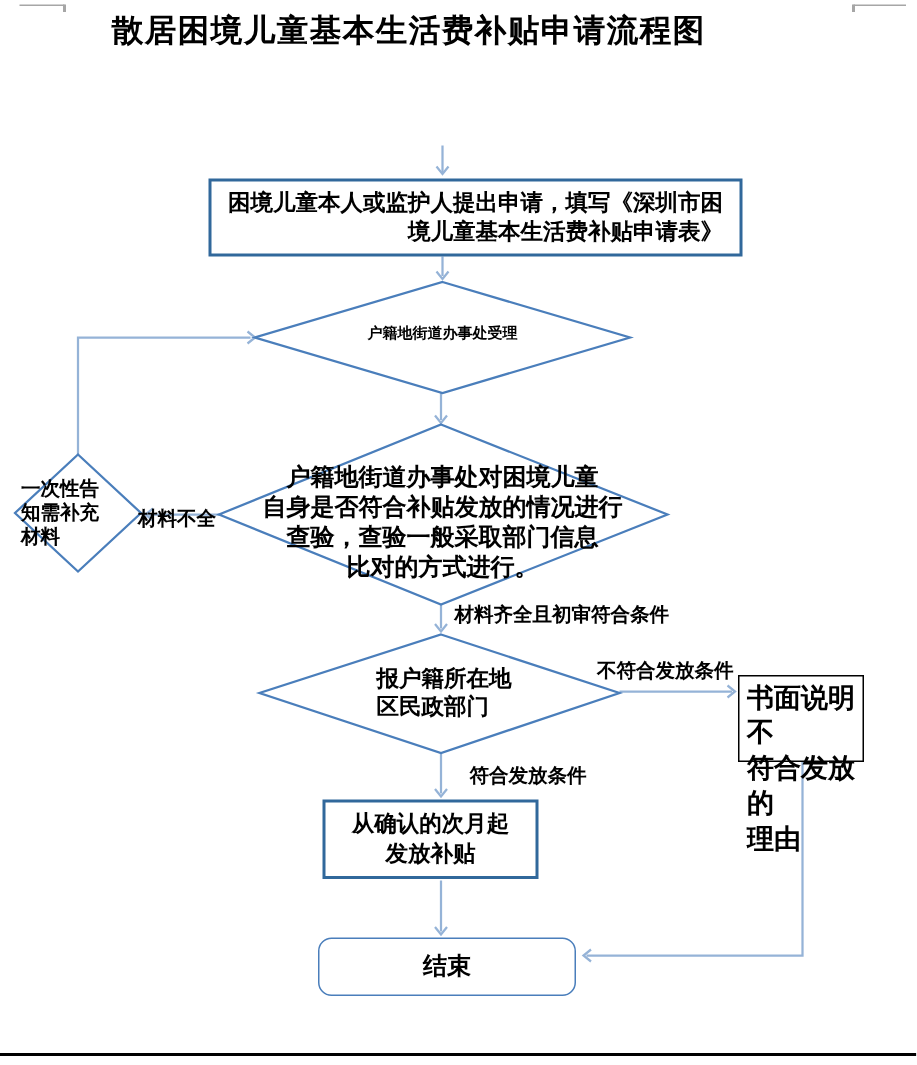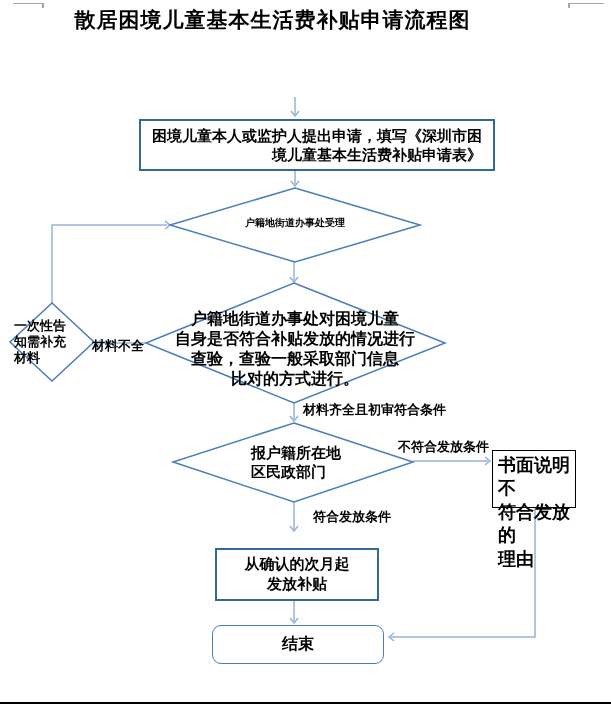--- a/index.html
+++ b/index.html
@@ -138,21 +138,21 @@
     <span class="preline">困境儿童本人或监护人提出申请，填写《深圳市困
 境儿童基本生活费补贴申请表》</span>
   </div>
 
   <div class="node callout preline" style="left:492px;top:434px;width:84px;height:58px;line-height:1.3;align-items:flex-start;padding-top:3px;">
     <span class="preline">书面说明不
 符合发放的
 理由</span>
   </div>
 
-  <div class="node rect preline" style="left:215px;top:548px;width:164px;height:53px;line-height:1.3;font-family:Liberation Serif, serif;">
+  <div class="node rect preline" style="left:215px;top:533px;width:144px;height:53px;line-height:1.3;">
     <span class="preline">从确认的次月起
 发放补贴</span>
   </div>
 
   <div class="node terminator" style="left:212px;top:625px;width:172px;height:39px;">
     <span>结束</span>
   </div>
 
   <div class="dlabel" style="left:170px;top:217px;width:250px;text-align:center;font-size:10px;">户籍地街道办事处受理</div>
 

